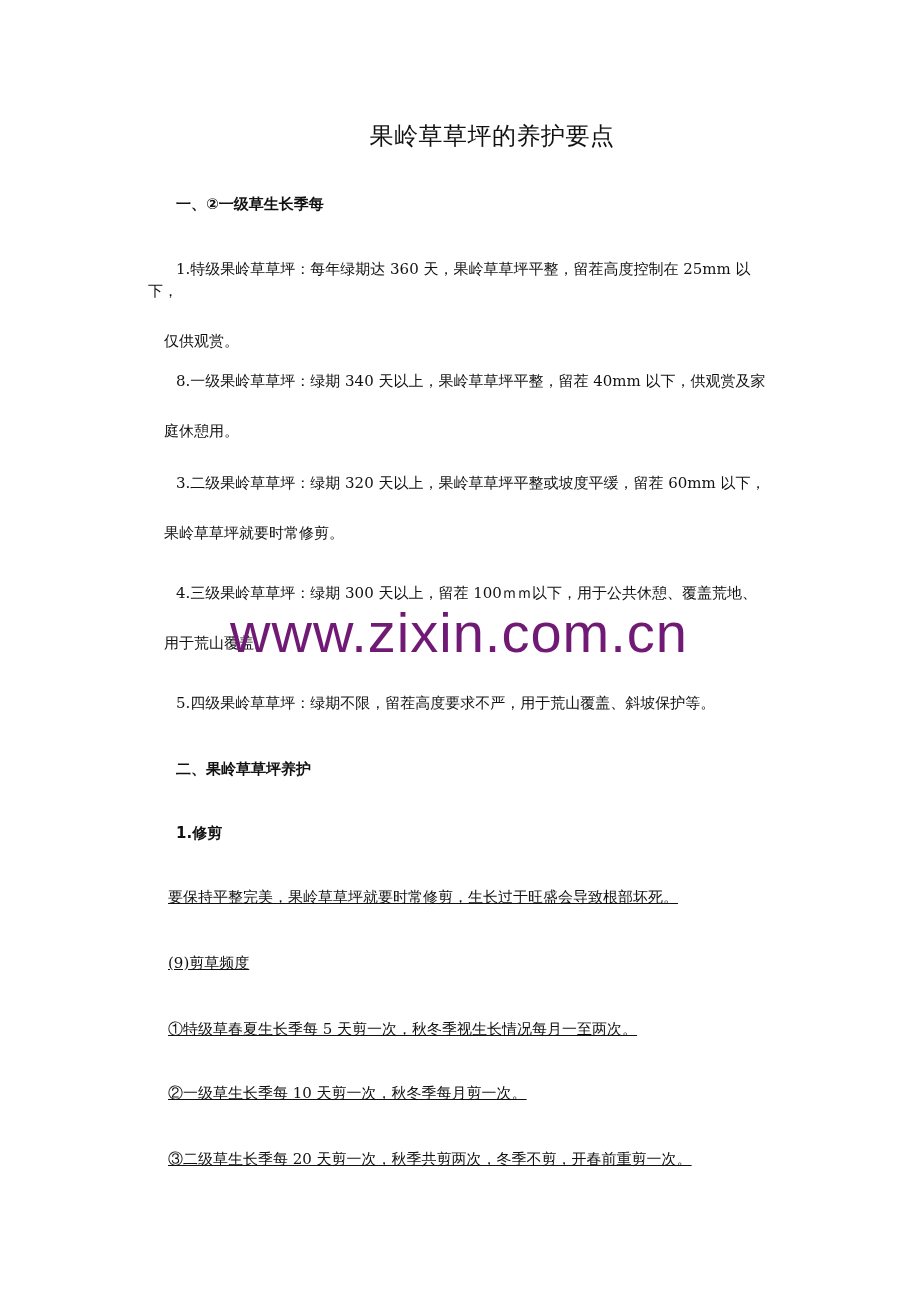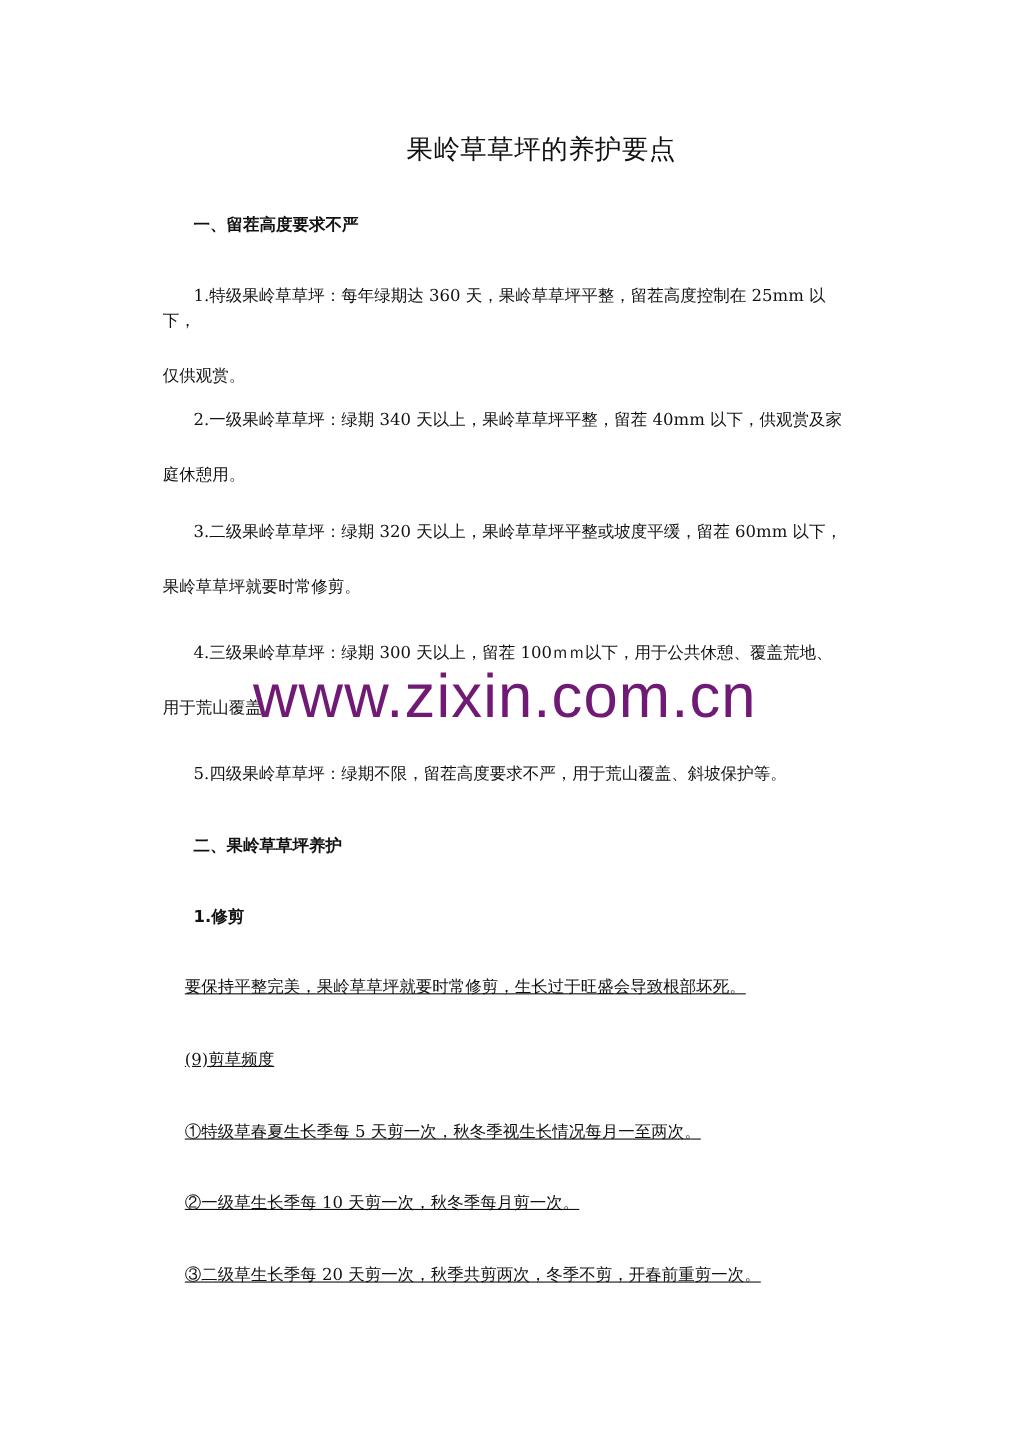--- a/index.html
+++ b/index.html
@@ -5,41 +5,41 @@
     html, body { margin: 0; padding: 0; background: #ffffff; }
     body { width: 920px; height: 1302px; position: relative; overflow: hidden;
            font-family: "DejaVu Serif", "Liberation Serif", serif; color: #111; }
     .page { position: absolute; left: 0; top: 0; width: 920px; height: 1302px; }
     .title { position: absolute; left: 0; width: 920px; top: 118px; text-align: center;
              font-size: 24px; line-height: 36px; letter-spacing: 0.5px; font-weight: normal; padding-left: 32px; }
     .heading { position: absolute; left: 176px; font-size: 15px; font-weight: bold; line-height: 22px;
                font-family: "DejaVu Sans", "Liberation Sans", sans-serif; }
     .para { position: absolute; left: 148px; width: 624px; font-size: 15px; line-height: 22px;
             text-indent: 28px; }
-    .para .l2 { display: block; text-indent: 0; margin-top: 28px; }
+    .para .l2 { display: block; text-indent: 0; margin-top: 28px; margin-left: 16px; }
     .line { position: absolute; left: 168px; font-size: 15px; line-height: 22px; white-space: nowrap; text-decoration: underline; }
     .watermark { position: absolute; left: 230px; top: 598px; font-size: 56px; color: #701a75;
                  font-family: "Liberation Sans", "DejaVu Sans", sans-serif; letter-spacing: 1px;
                  pointer-events: none; line-height: 70px; }
   </style>
 </head>
 <body>
 
 <div class="page">
   <div class="title">果岭草草坪的养护要点</div>
 
-  <div class="heading" style="top:193px">一、留茬高度要求不严</div>
+  <div class="heading" style="top:193px">一、②一级草生长季每</div>
 
   <div class="para" style="top:258px">
     <span>1.特级果岭草草坪：每年绿期达 360 天，果岭草草坪平整，留茬高度控制在 25mm 以下，</span>
     <span class="l2">仅供观赏。</span>
   </div>
 
   <div class="para" style="top:370px">
-    <span>2.一级果岭草草坪：绿期 340 天以上，果岭草草坪平整，留茬 40mm 以下，供观赏及家</span>
+    <span>8.一级果岭草草坪：绿期 340 天以上，果岭草草坪平整，留茬 40mm 以下，供观赏及家</span>
     <span class="l2">庭休憩用。</span>
   </div>
 
   <div class="para" style="top:472px">
     <span>3.二级果岭草草坪：绿期 320 天以上，果岭草草坪平整或坡度平缓，留茬 60mm 以下，</span>
     <span class="l2">果岭草草坪就要时常修剪。</span>
   </div>
 
   <div class="para" style="top:582px">
     <span>4.三级果岭草草坪：绿期 300 天以上，留茬 100ｍｍ以下，用于公共休憩、覆盖荒地、</span>

